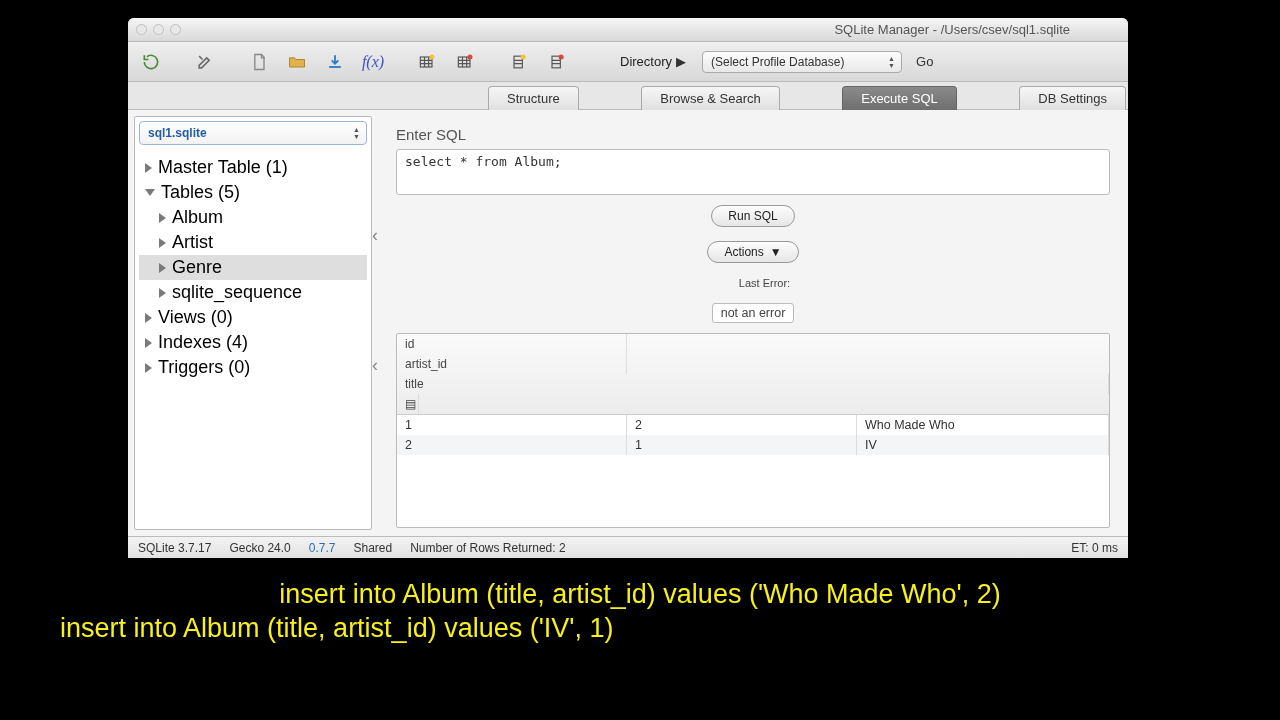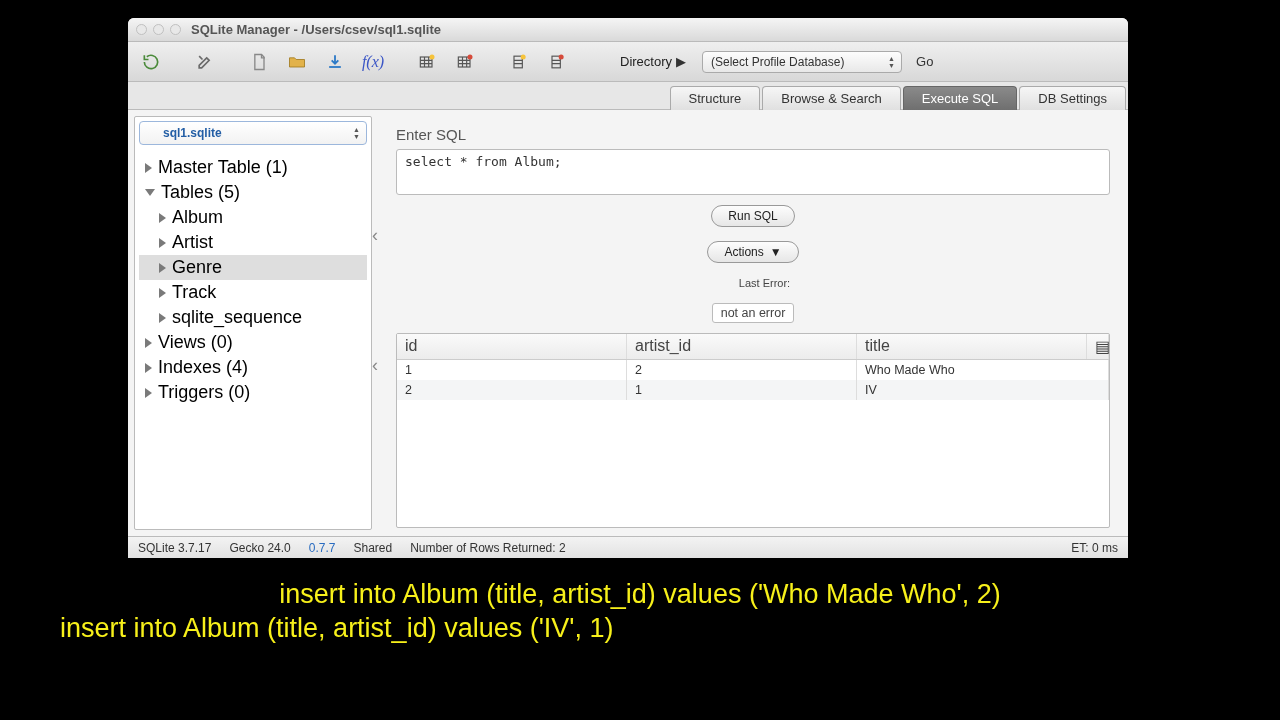--- a/index.html
+++ b/index.html
@@ -35,21 +35,21 @@
     padding: 0 8px;
     font-size: 13px;
     color: #4a4a4a;
   }
   .traffic { display: flex; gap: 6px; margin-right: 10px; }
   .traffic span {
     width: 11px; height: 11px; border-radius: 50%;
     background: #e8e8e8; border: 1px solid #c0c0c0;
     display: inline-block;
   }
-  .title { flex: 1; text-align: left; font-weight: 700; color: #555; }
+  .title { flex: 1; text-align: right; font-weight: 400; color: #555; }
   .toolbar {
     height: 40px;
     background: linear-gradient(#efefef,#d8d8d8);
     border-bottom: 1px solid #bbb;
     display: flex;
     align-items: center;
     padding: 0 6px;
     gap: 4px;
   }
   .tbtn {
@@ -73,21 +73,21 @@
     font-size: 12px;
     color: #333;
   }
   .stepper { display:flex; flex-direction:column; font-size:7px; line-height:7px; color:#555;}
   .gobtn {
     margin-left: 10px; font-size: 13px; color: #333;
   }
   .tabs-strip {
     height: 28px;
     display: flex;
-    justify-content: flex-end;
+    justify-content: space-between;
     align-items: flex-end;
     padding-left: 360px;
     gap: 0;
     border-bottom: 1px solid #bbb;
     background: #e7e7e7;
   }
   .tab {
     padding: 4px 18px;
     font-size: 13px;
     background: linear-gradient(#f6f6f6,#e0e0e0);
@@ -118,21 +118,21 @@
     display: flex;
     flex-direction: column;
   }
   .db-select {
     margin: 4px;
     height: 24px;
     border: 1px solid #9cb7dc;
     border-radius: 4px;
     background: linear-gradient(#fff,#f2f2f2);
     display: flex; align-items: center; justify-content: space-between;
-    padding: 0 6px 0 23px;
+    padding: 0 6px 0 8px;
     font-size: 12px;
     color: #235ea5;
     font-weight: 600;
   }
   .tree {
     padding: 6px 4px;
     font-size: 18px;
     color: #000000;
   }
   .tree-row {
@@ -192,22 +192,23 @@
     border: 1px solid #bbb;
     background: #fff;
     border-radius: 2px;
     display: flex; flex-direction: column;
     overflow: hidden;
   }
   .results-header {
     display: flex;
     background: linear-gradient(#fafafa,#ececec);
     border-bottom: 1px solid #ccc;
-    font-size: 16px;
+    font-size: 12px;
     color: #444;
+    flex-direction: column;
   }
   .results-header > div, .results-row > div {
     padding: 3px 8px;
     border-right: 1px solid #ddd;
   }
   .col-id { width: 230px; }
   .col-artist { width: 230px; }
   .col-title { flex: 1; }
   .col-menu { width: 22px; text-align:center; }
   .results-body {}
@@ -364,24 +365,20 @@
             <span class="tri right"></span>
             <span>Album</span>
           </div>
         <div class="tree-row lvl1">
             <span class="tri right"></span>
             <span>Artist</span>
           </div>
         <div class="tree-row lvl1 sel">
             <span class="tri right"></span>
             <span>Genre</span>
-          </div>
-        <div class="tree-row lvl1">
-            <span class="tri right"></span>
-            <span>Track</span>
           </div>
         <div class="tree-row lvl1">
             <span class="tri right"></span>
             <span>sqlite_sequence</span>
           </div>
         <div class="tree-row">
             <span class="tri right"></span>
             <span>Views (0)</span>
           </div>
         <div class="tree-row">

